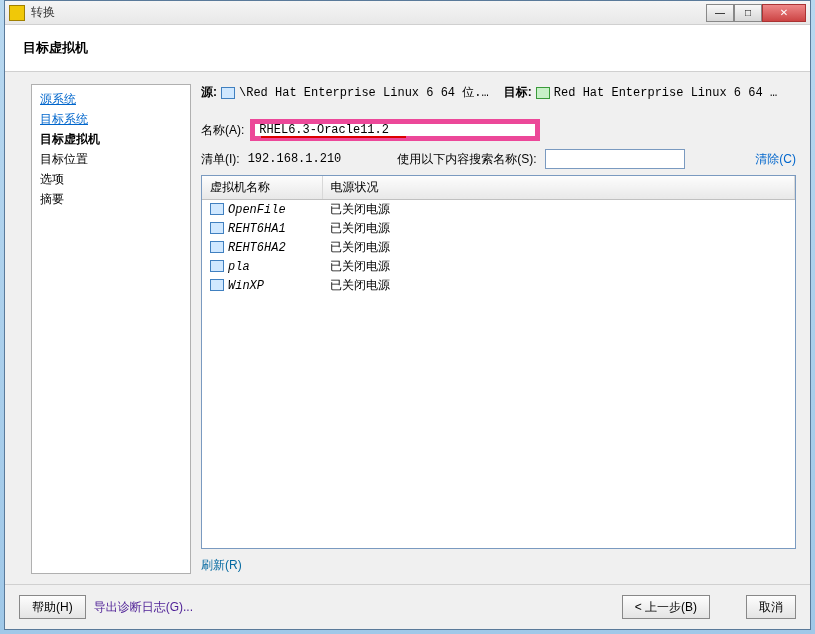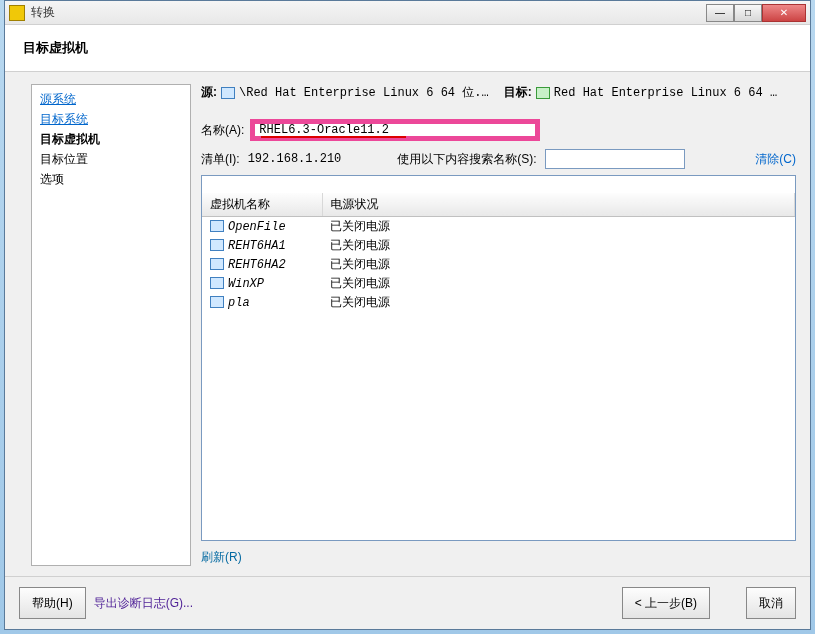--- a/index.html
+++ b/index.html
@@ -177,21 +177,20 @@
     .table-wrap {
       flex: 1;
       border: 1px solid #7a9ac0;
       background: #fff;
       overflow: auto;
     }
     table {
       width: 100%;
       border-collapse: collapse;
       font-family: "Consolas","Courier New",monospace;
-      margin-top: 17px;
     }
     thead th {
       background: linear-gradient(to bottom, #fdfdfd, #e8e8e8);
       border-bottom: 1px solid #c0c0c0;
       border-right: 1px solid #d8d8d8;
       text-align: left;
       padding: 3px 8px;
       font-weight: normal;
       font-family: "Microsoft YaHei","SimSun",sans-serif;
     }
@@ -215,21 +214,21 @@
       display: inline-block;
     }
     .footer {
       border-top: 1px solid #d0d0d0;
       padding: 10px 14px;
       display: flex;
       align-items: center;
       gap: 8px;
     }
     .btn {
-      height: 32px;
+      height: 24px;
       padding: 0 12px;
       border: 1px solid #888;
       background: linear-gradient(to bottom, #fdfdfd, #e4e4e4);
       cursor: pointer;
       font-size: 12px;
       font-family: "Microsoft YaHei","SimSun",sans-serif;
     }
     .btn.primary {
       border: 2px solid #3a6aa0;
     }
@@ -258,20 +257,21 @@
     <div class="header-title">目标虚拟机</div>
   </div>
 
   <div class="body-area">
     <div class="sidebar">
       <a>源系统</a>
       <a>目标系统</a>
       <a class="current">目标虚拟机</a>
       <a class="plain">目标位置</a>
       <a class="plain">选项</a>
+      <a class="plain">摘要</a>
     </div>
 
     <div class="main">
       <div class="sourceline">
         <b>源:</b>
         <span class="vm-icon"></span>
         <span class="mono">\Red Hat Enterprise Linux 6 64 位.…</span>
         &nbsp;
         <b>目标:</b>
         <span class="vm-icon green"></span>
@@ -308,25 +308,25 @@
             </tr>
             <tr>
               <td><span class="row-icon"></span><span>REHT6HA1</span></td>
               <td>已关闭电源</td>
             </tr>
             <tr>
               <td><span class="row-icon"></span><span>REHT6HA2</span></td>
               <td>已关闭电源</td>
             </tr>
             <tr>
+              <td><span class="row-icon"></span><span>pla</span></td>
+              <td>已关闭电源</td>
+            </tr>
+            <tr>
               <td><span class="row-icon"></span><span>WinXP</span></td>
-              <td>已关闭电源</td>
-            </tr>
-            <tr>
-              <td><span class="row-icon"></span><span>pla</span></td>
               <td>已关闭电源</td>
             </tr>
           </tbody>
         </table>
       </div>
 
       <span class="refresh-link">刷新(R)</span>
     </div>
   </div>
 

